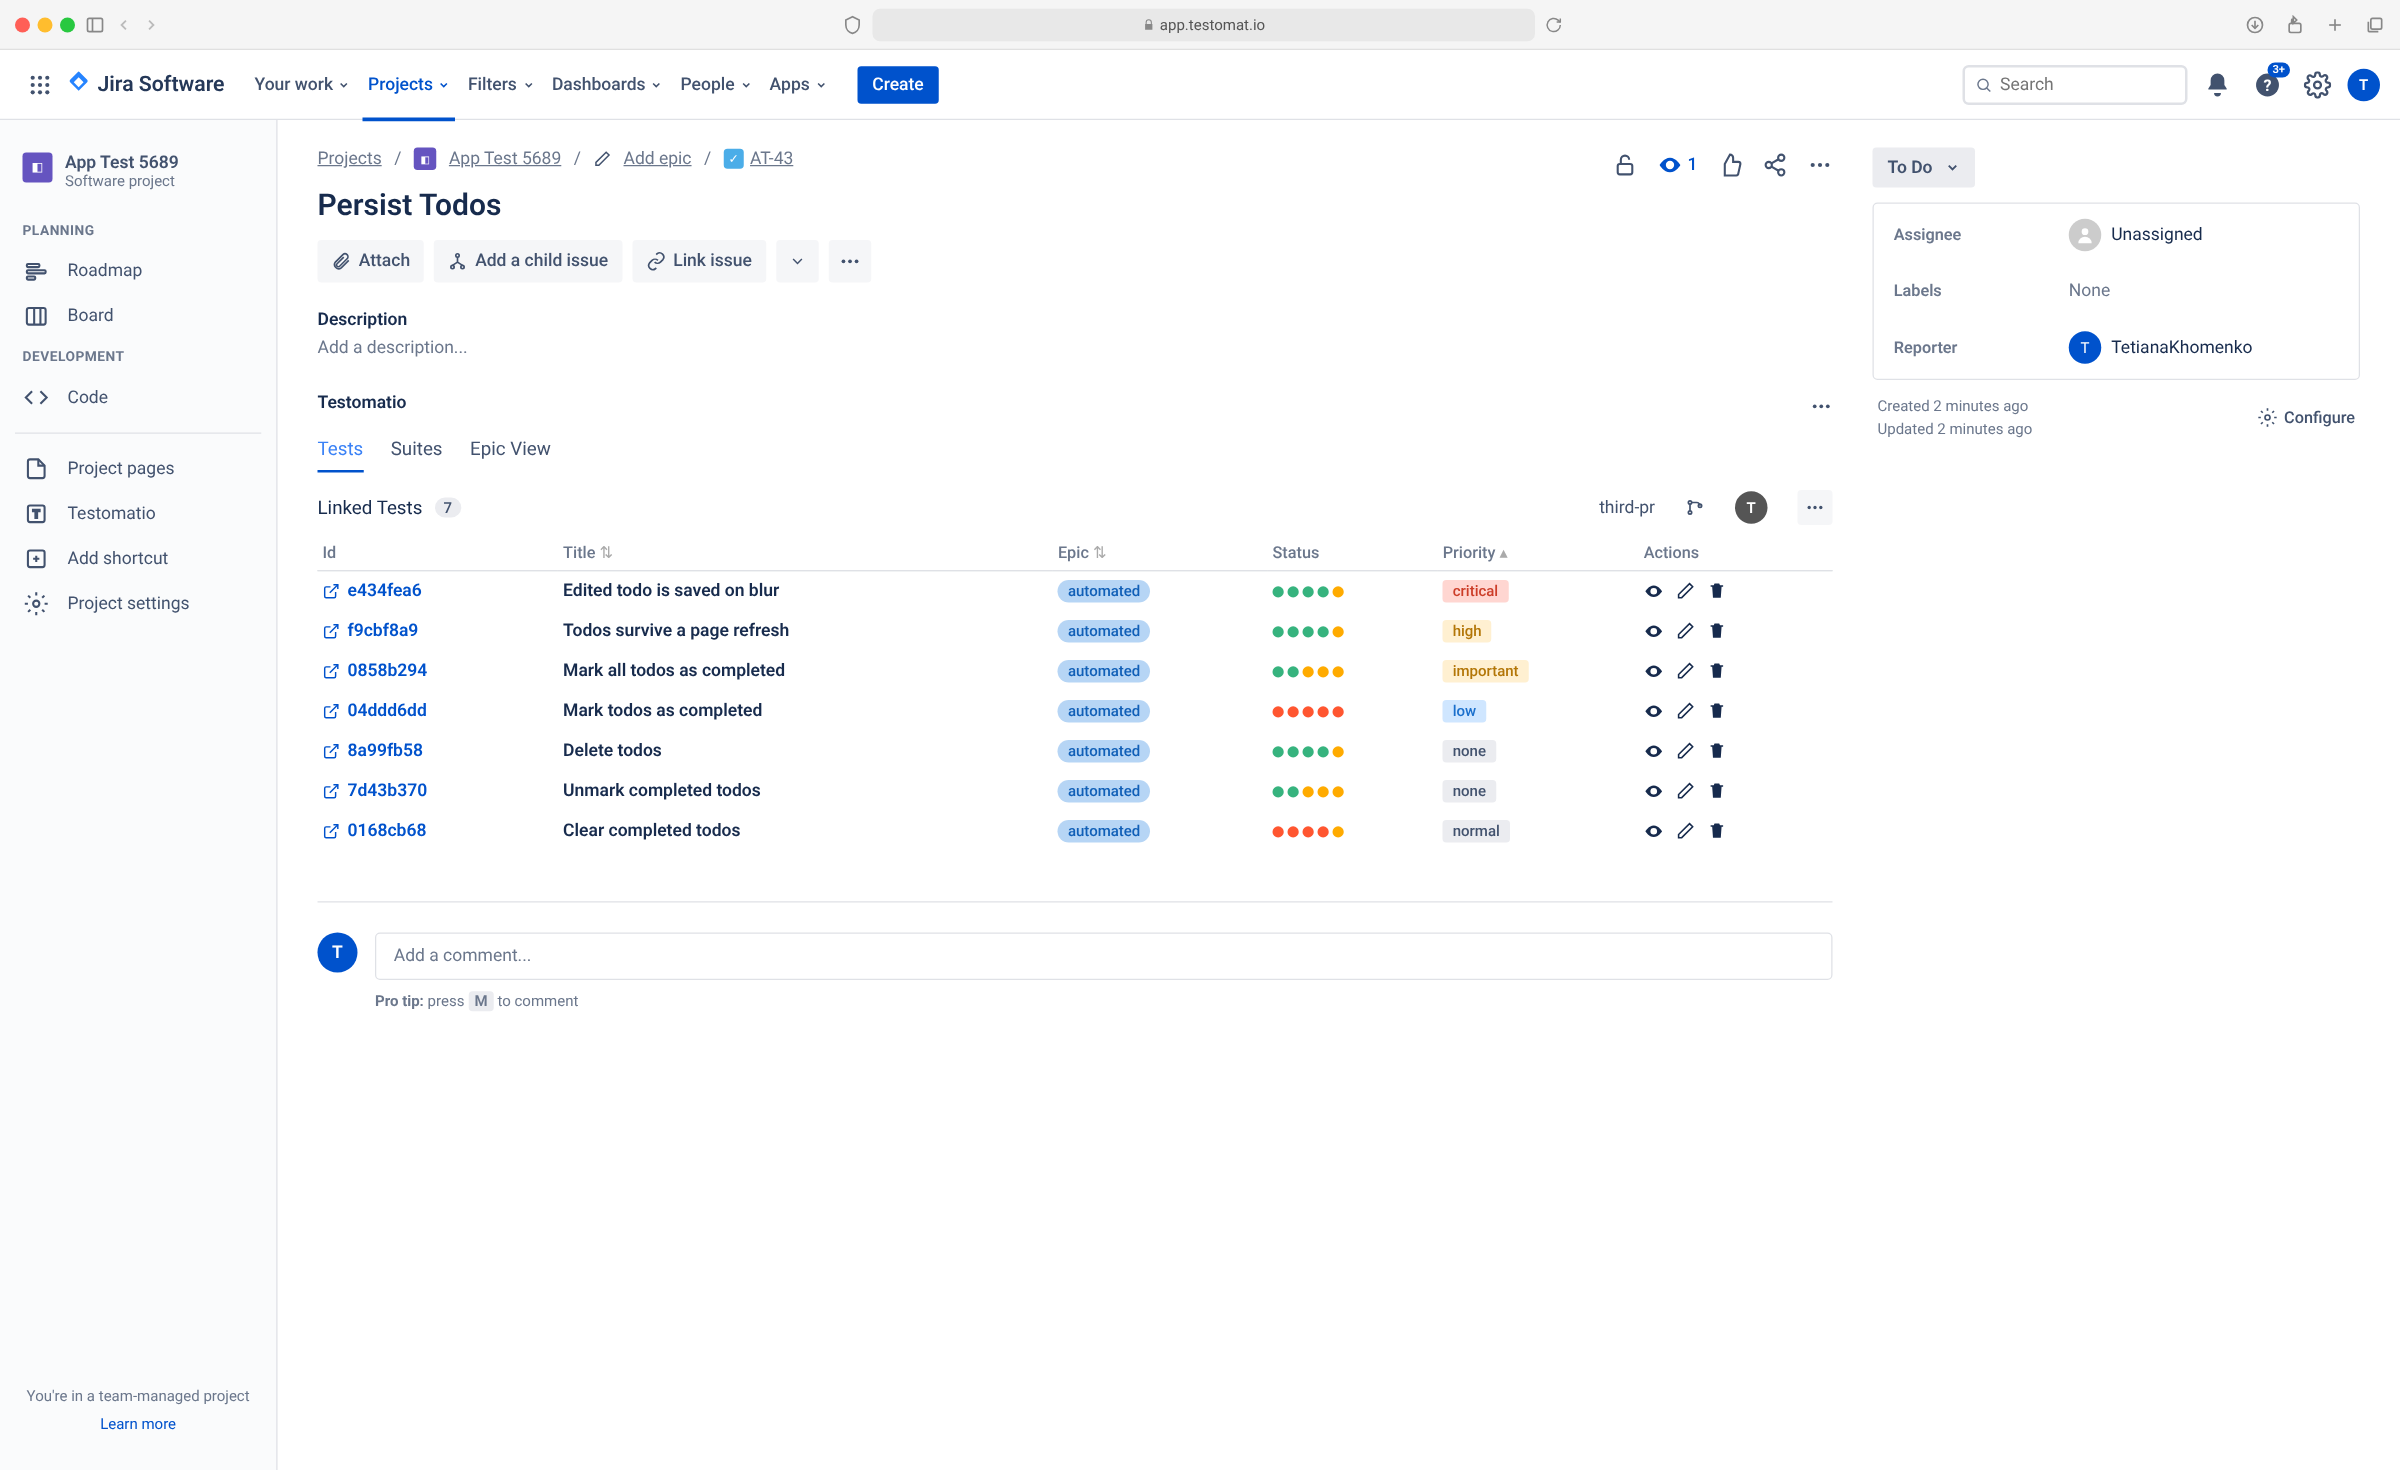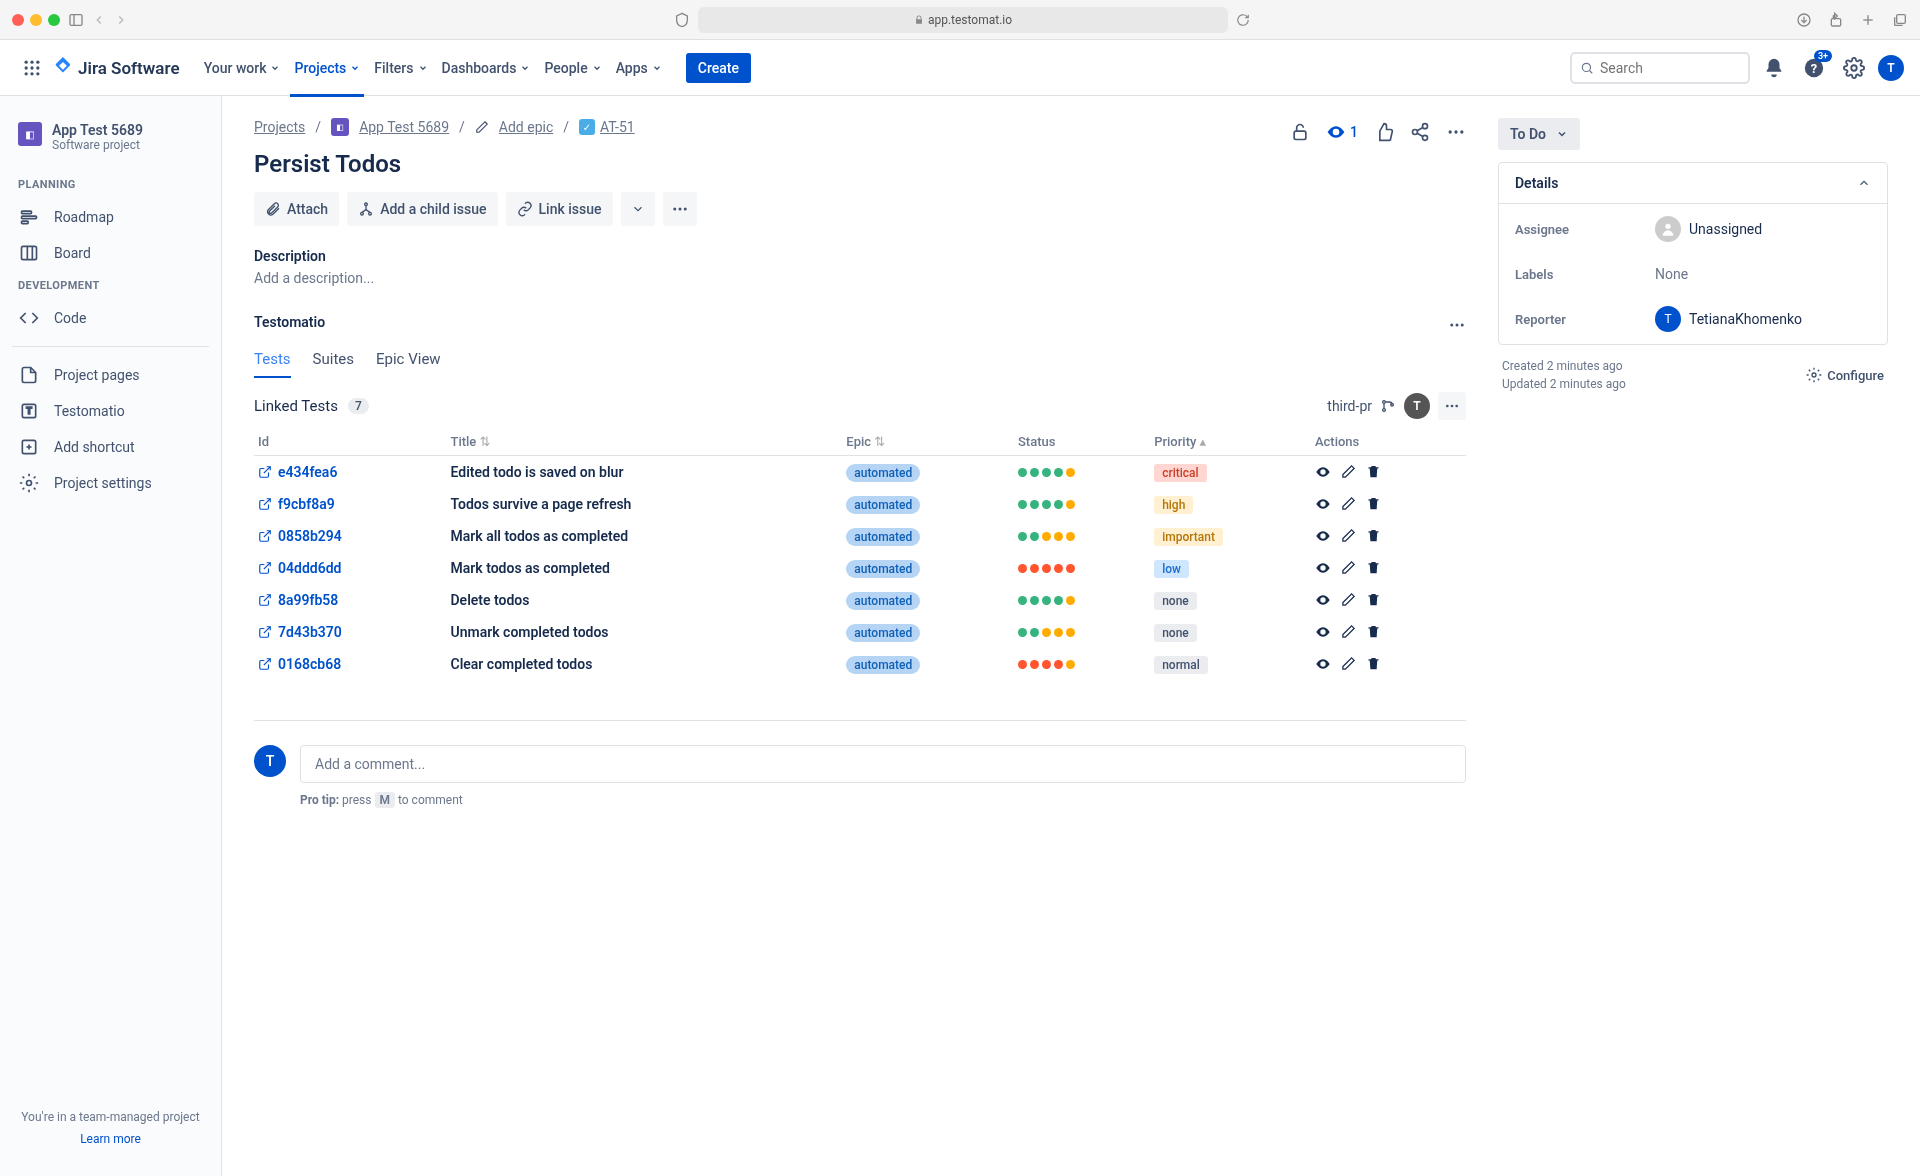--- a/index.html
+++ b/index.html
@@ -68,21 +68,21 @@
 .desc-placeholder { color:#6B778C; font-size:14px; margin-bottom:28px; }
 
 .panel-header { display:flex; justify-content:space-between; align-items:center; }
 .tabs { display:flex; gap:22px; margin:10px 0 16px; border-bottom:0; }
 .tab { padding:4px 0 8px; font-size:15px; color:#42526E; cursor:pointer; position:relative; }
 .tab.active { color:#3b82f6; }
 .tab.active::after { content:''; position:absolute; bottom:-2px; left:0; right:0; height:2px; background:#0052CC; }
 
 .linked-header { display:flex; align-items:center; gap:10px; margin-bottom:8px; }
 .count-badge { background:#ebecf0; color:#42526E; font-size:12px; padding:1px 7px; border-radius:8px; font-weight:500; }
-.linked-right { margin-left:auto; display:flex; gap:8px; align-items:center; color:#42526E; font-size:14px; }
+.linked-right { margin-left:auto; display:flex; gap:24px; align-items:center; color:#42526E; font-size:14px; }
 .circle-avatar { width:26px; height:26px; border-radius:50%; background:#555; color:#fff; display:flex; align-items:center; justify-content:center; font-size:12px; font-weight:600; }
 
 table.tests { width:100%; border-collapse:collapse; font-size:14px; }
 table.tests th { text-align:left; font-weight:500; color:#6B778C; font-size:13px; padding:6px 4px; border-bottom:1px solid #dfe1e6; }
 table.tests td { padding:8px 4px; vertical-align:middle; }
 .test-id { color:#0052CC; font-weight:600; display:flex; align-items:center; gap:6px; }
 .ext-icon { color:#0052CC; }
 .test-title { font-weight:600; color:#172B4D; }
 .tag { background:#b6d5f5; color:#105fb7; padding:2px 8px; border-radius:10px; font-size:12px; font-weight:500; }
 .dots { display:flex; gap:3px; }
@@ -341,21 +341,21 @@
           <span class="bc-icon">◧</span>
           <a href="#">App Test 5689</a>
           <span class="bc-sep">/</span>
           <svg width="14" height="14" viewBox="0 0 24 24" fill="none" stroke="#42526E" stroke-width="2">
               <path d="M17 3l4 4L7 21H3v-4L17 3z"></path>
             </svg>
           <a href="#">Add epic</a>
           <span class="bc-sep">/</span>
           <span class="issue-key">
             <span class="issue-type-icon">✓</span>
-            <a href="#">AT-51</a>
+            <a href="#">AT-43</a>
           </span>
         </div>
         <div class="header-actions">
           <span>
               <svg width="20" height="20" viewBox="0 0 24 24" fill="none" stroke="#42526E" stroke-width="2">
                 <rect x="5" y="11" width="14" height="10" rx="2"></rect>
                 <path d="M8 11V7a4 4 0 018 0"></path>
               </svg>
             </span>
           <span class="ha-item">
@@ -793,26 +793,20 @@
     </div>
 
     <div class="right-panel">
       <div class="status-dd">
         <span>To Do</span>
         <svg width="12" height="12" viewBox="0 0 24 24" fill="none" stroke="#42526E" stroke-width="3">
             <polyline points="6 9 12 15 18 9"></polyline>
           </svg>
       </div>
       <div class="details-box">
-        <div class="details-header">
-          <span>Details</span>
-          <svg width="14" height="14" viewBox="0 0 24 24" fill="none" stroke="#42526E" stroke-width="2">
-              <polyline points="18 15 12 9 6 15"></polyline>
-            </svg>
-        </div>
         <div class="details-row">
           <div class="details-label">Assignee</div>
           <div class="details-val">
             <div class="person-avatar">
                 <svg width="16" height="16" viewBox="0 0 24 24" fill="#fff">
                   <circle cx="12" cy="8" r="4"></circle>
                   <path d="M4 22a8 8 0 0116 0"></path>
                 </svg>
               </div>
             <span>Unassigned</span>

